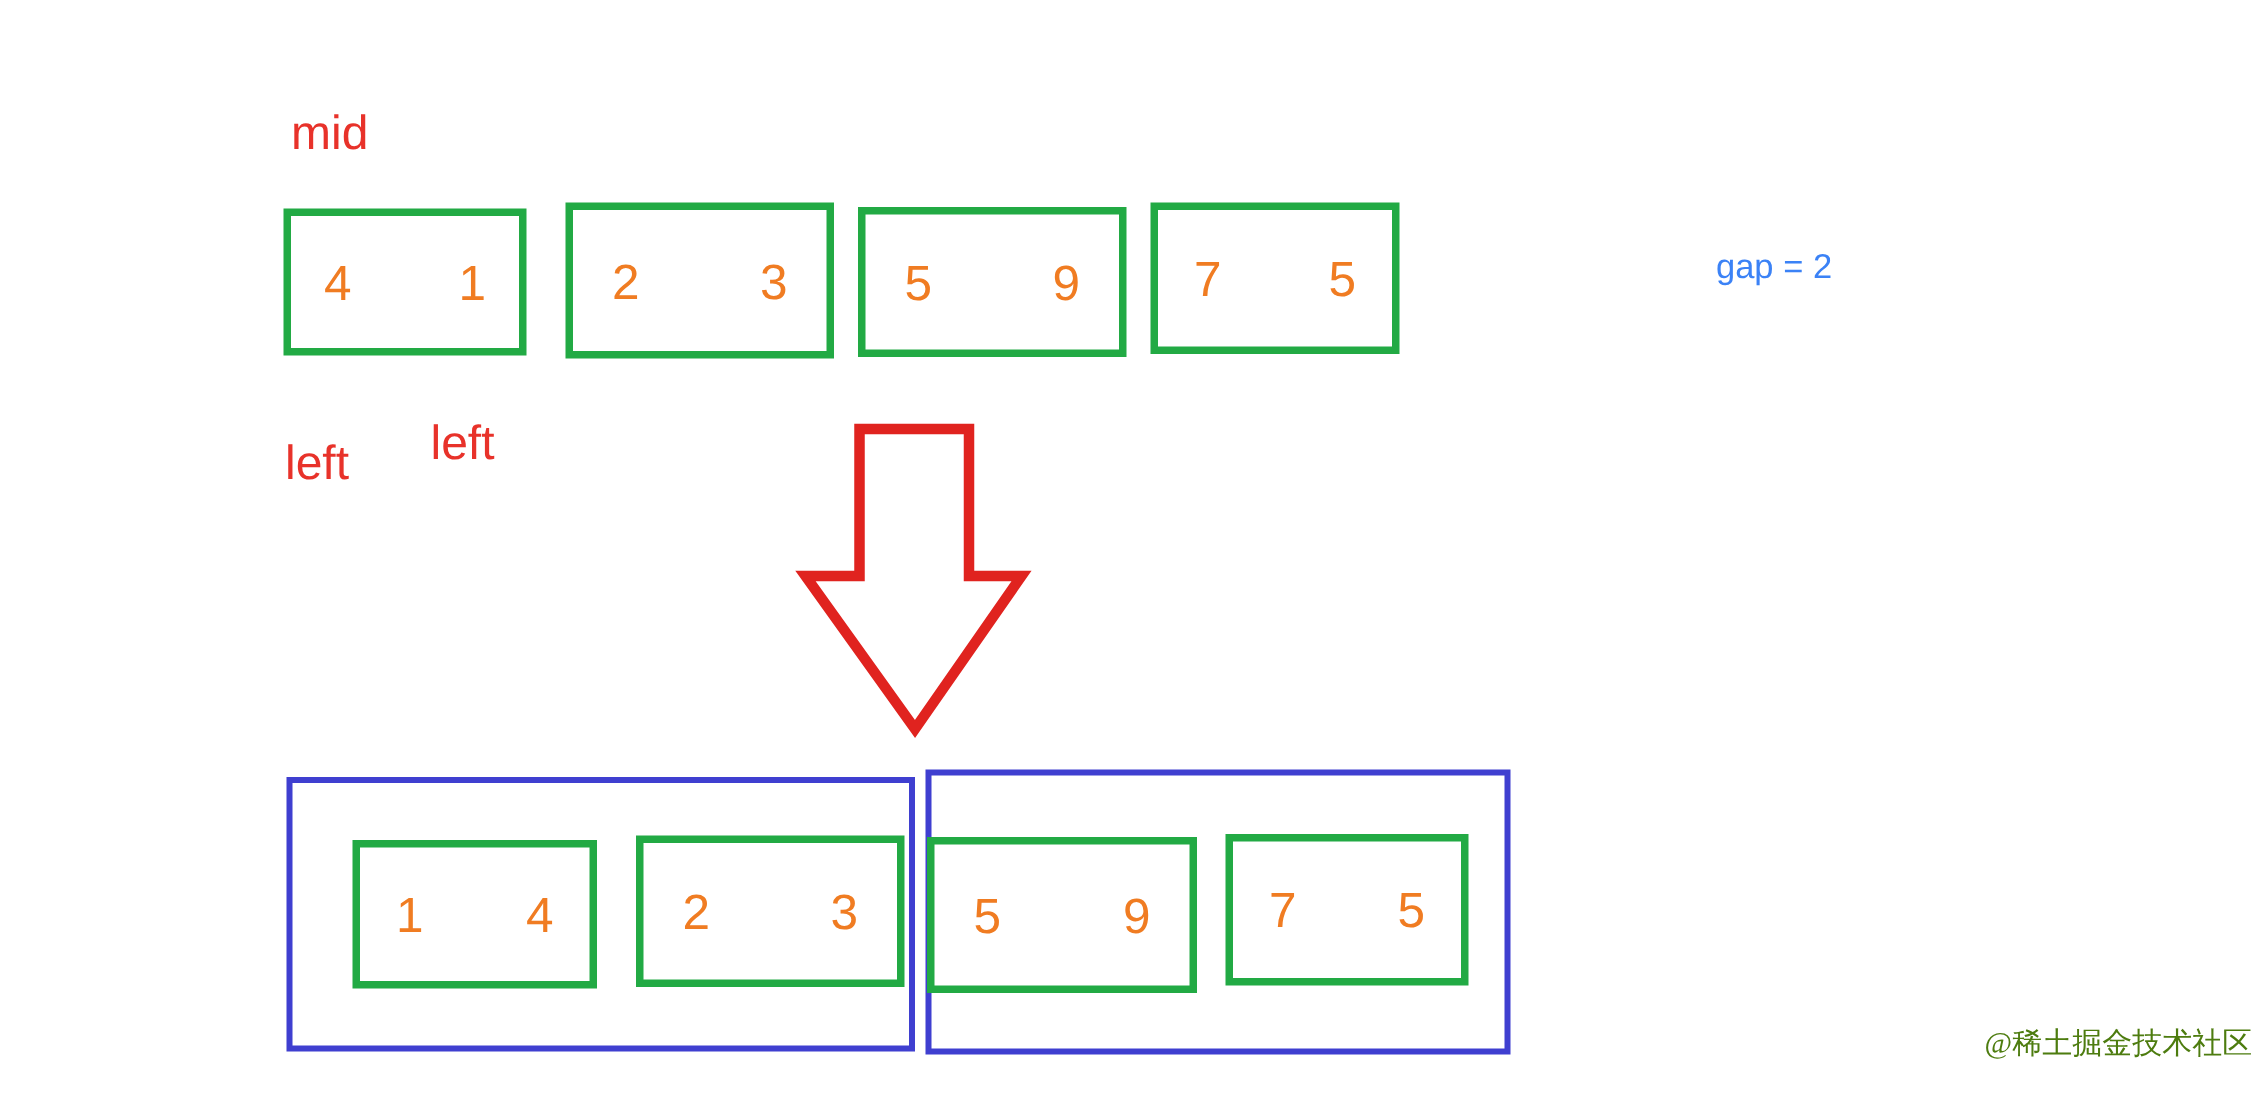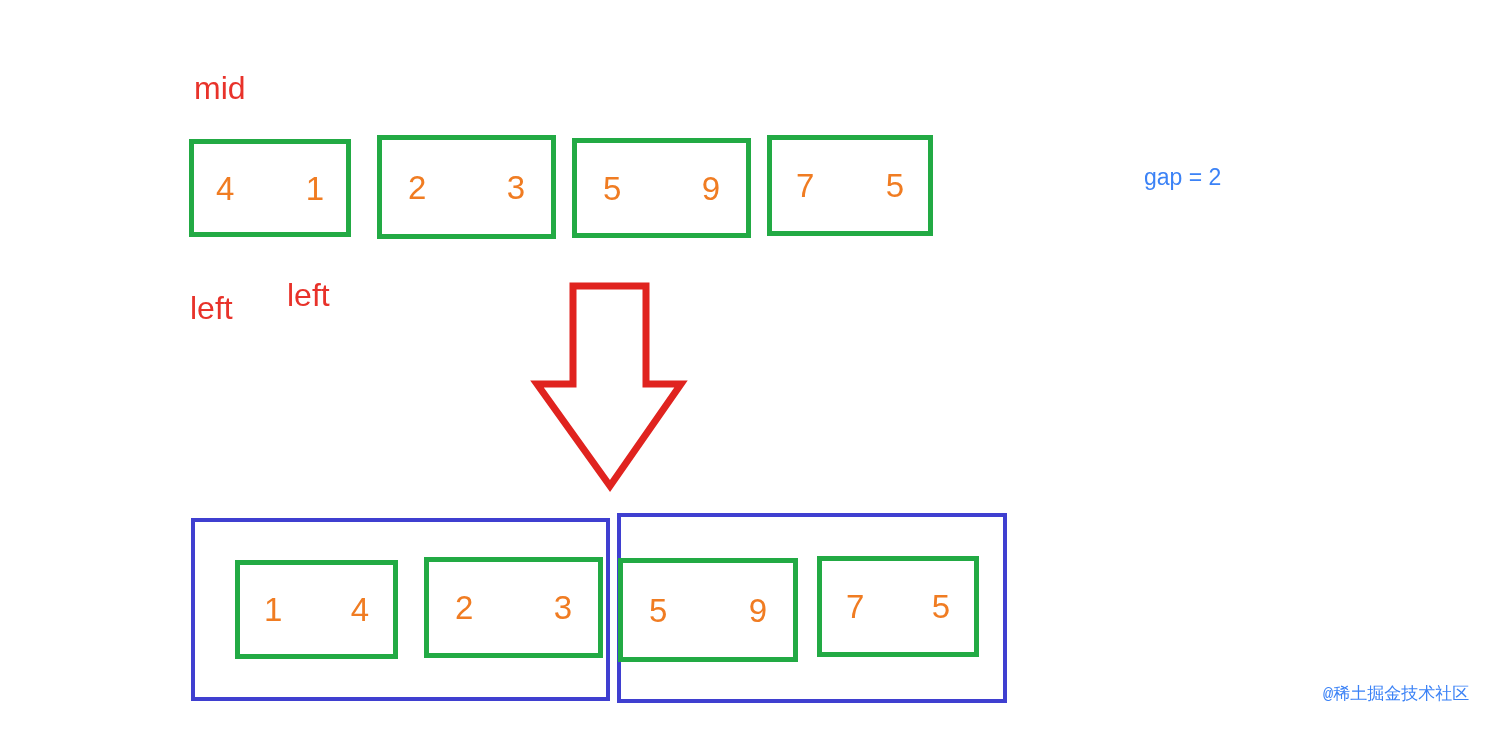--- a/index.html
+++ b/index.html
@@ -58,25 +58,25 @@
   .group-box {
     border: 4px solid #3f3fd0;
     background: transparent;
   }
 
   
   .arrow-wrap { pointer-events: none; }
 
   
   .watermark {
-    color: #3b82f6;
-    font-size: 17px;
+    color: #4d7c0f;
+    font-size: 20px;
     line-height: 1;
     white-space: nowrap;
-    font-family: Liberation Mono, monospace;
+    font-family: Liberation Serif, serif;
     user-select: none;
   }
 </style>
 </head>
 <body>
 
 <div id="canvas">
 
   <div class="abs label-red" style="left:194px; top:72px;">mid</div>
 

